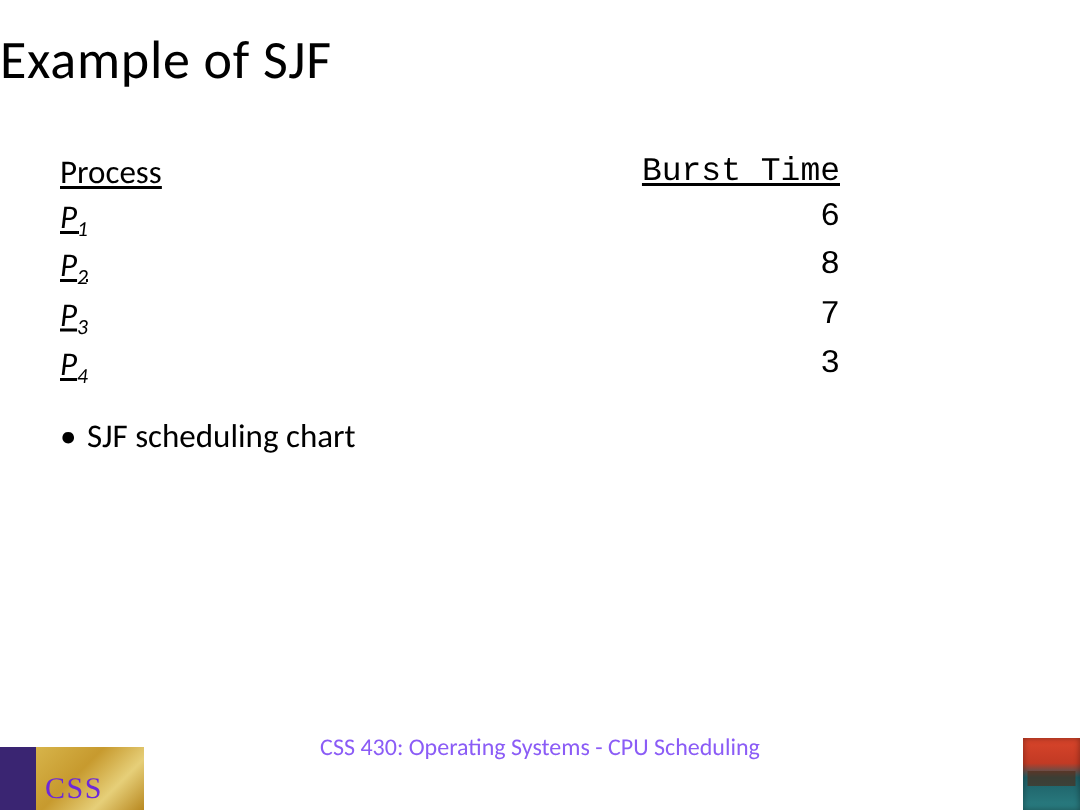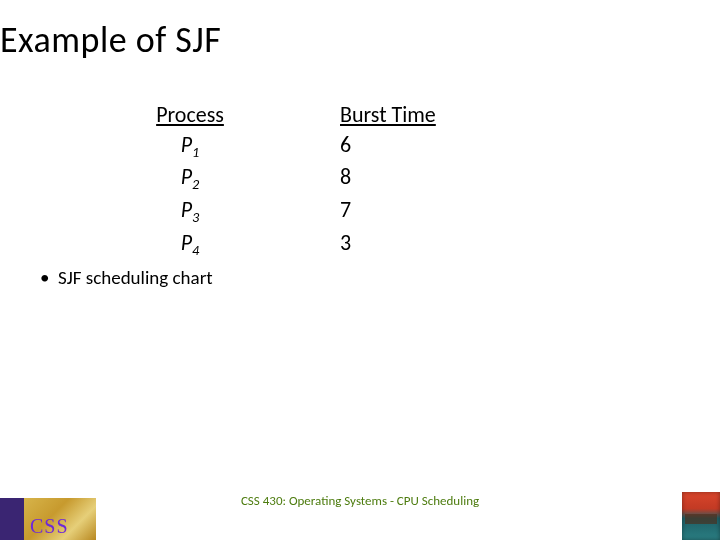--- a/index.html
+++ b/index.html
@@ -26,55 +26,56 @@
     left: 0;
     width: 720px;
   }
   .row {
     display: flex;
     font-size: 22px;
     line-height: 1.35;
   }
   .col-proc {
     width: 300px;
-    text-align: center;
     padding-left: 40px;
+    text-decoration: underline;
   }
   .col-burst {
     width: 220px;
-    text-align: left;
+    text-align: right;
+    font-family: Liberation Mono, monospace;
   }
   .hdr .col-proc span,
   .hdr .col-burst span {
     text-decoration: underline;
   }
   .proc-italic {
     font-style: italic;
   }
   .proc-sub {
     font-style: italic;
     font-size: 0.65em;
     vertical-align: sub;
   }
   .bullet-line {
-    font-size: 19px;
-    margin-top: 6px;
+    font-size: 22px;
+    margin-top: 17px;
     padding-left: 40px;
   }
   .bullet-dot {
     display: inline-block;
     width: 18px;
   }
   .footer-text {
     position: absolute;
     bottom: 32px;
     width: 720px;
     text-align: center;
-    font-size: 13px;
-    color: #4d7c0f;
+    font-size: 16px;
+    color: #8b5cf6;
   }
   .page-num {
     position: absolute;
     right: 14px;
     bottom: 18px;
     font-size: 14px;
     color: #7d6a52;
   }
   
   .logo-left {

